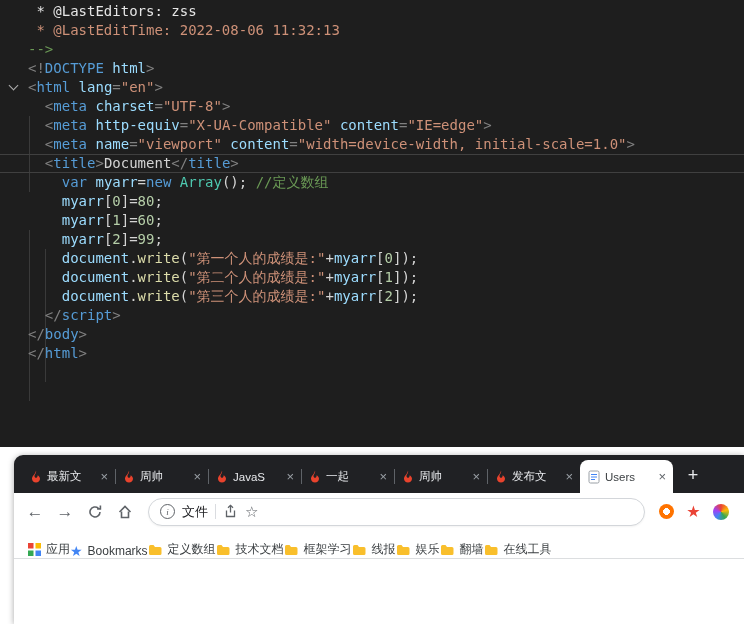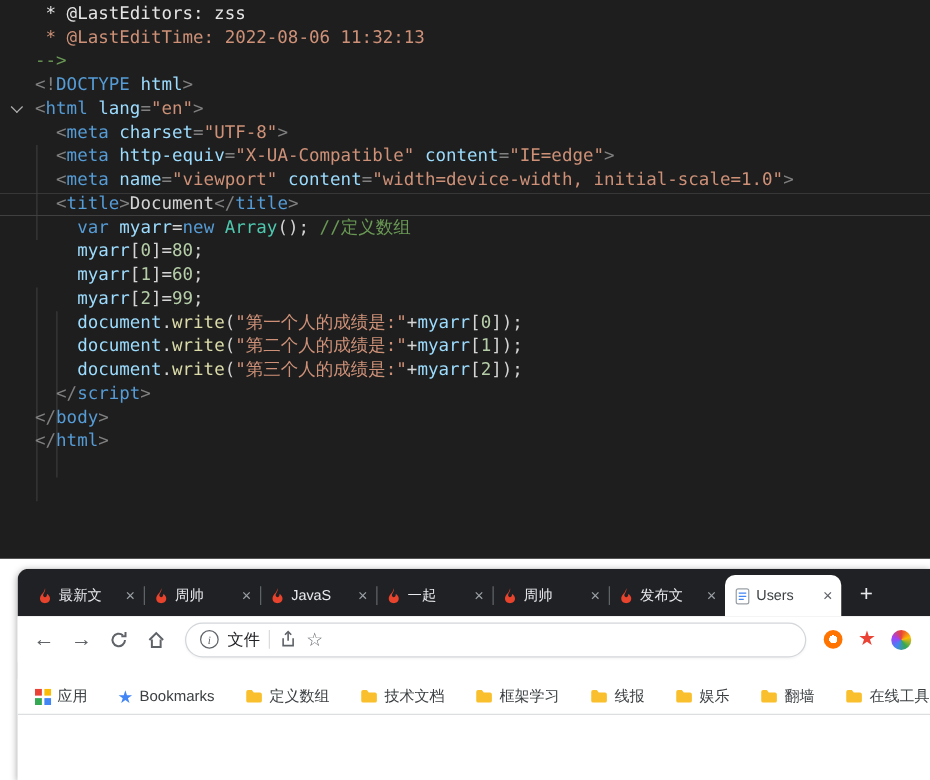--- a/index.html
+++ b/index.html
@@ -54,21 +54,21 @@
   .url-text { flex:1; min-width:0; overflow:hidden; white-space:nowrap; }
   .bar-star { font-size:15px; color:#5f6368; flex:0 0 auto; }
   .ext-icon { width:27px; height:27px; display:flex; align-items:center; justify-content:center; }
   .orange-donut { width:15px; height:15px; border-radius:50%;
                   background:radial-gradient(circle,#fff 0 30%,#ff7300 31%); }
   .red-star { color:#ea4335; font-size:16px; line-height:1; }
   .rainbow-ball { width:16px; height:16px; border-radius:50%;
                   background:conic-gradient(#ea4335,#fbbc05,#34a853,#4285f4,#a142f4,#ea4335); }
   
   .bookmarks-bar { height:29px; background:#fff; border-bottom:1px solid #dcdee0; display:flex;
-                   align-items:center; gap:24px; padding:0 14px; font-size:12px; color:#3c4043;margin-top:13px; }
+                   align-items:flex-end; padding:0 14px; font-size:12px; color:#3c4043; }
   .bm-item { display:flex; align-items:center; gap:5px; white-space:nowrap; }
   .bm-star { color:#4285f4; font-size:14px; line-height:1; }
   
   .page-content { background:#fff; padding:11px 6px; font-size:15px; color:#000;
                   font-family:"Liberation Serif","DejaVu Serif",serif; }
 </style>
 </head>
 <body>
 
 <div class="screen">

